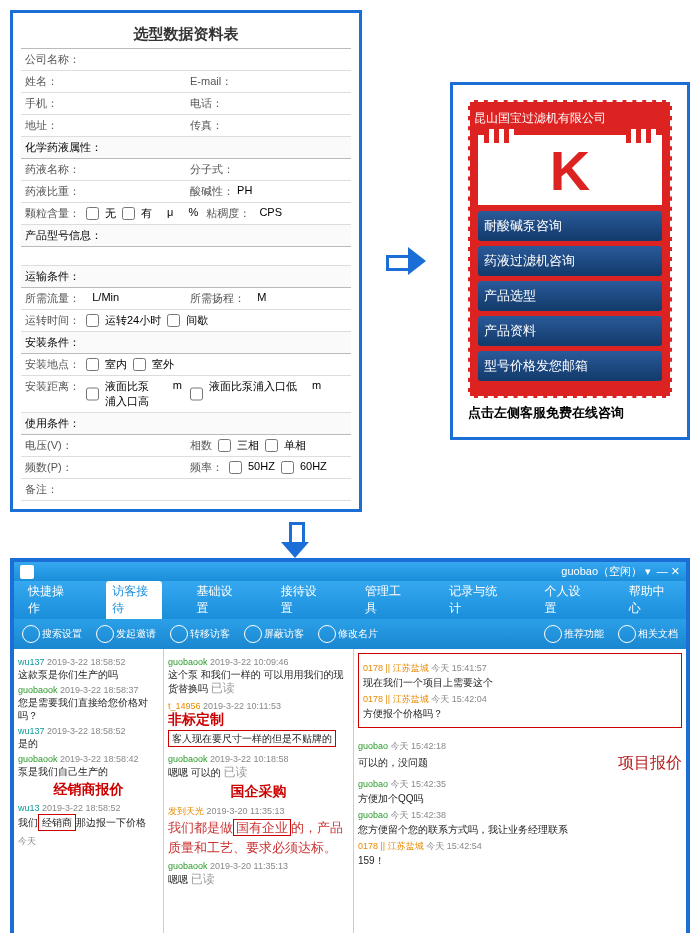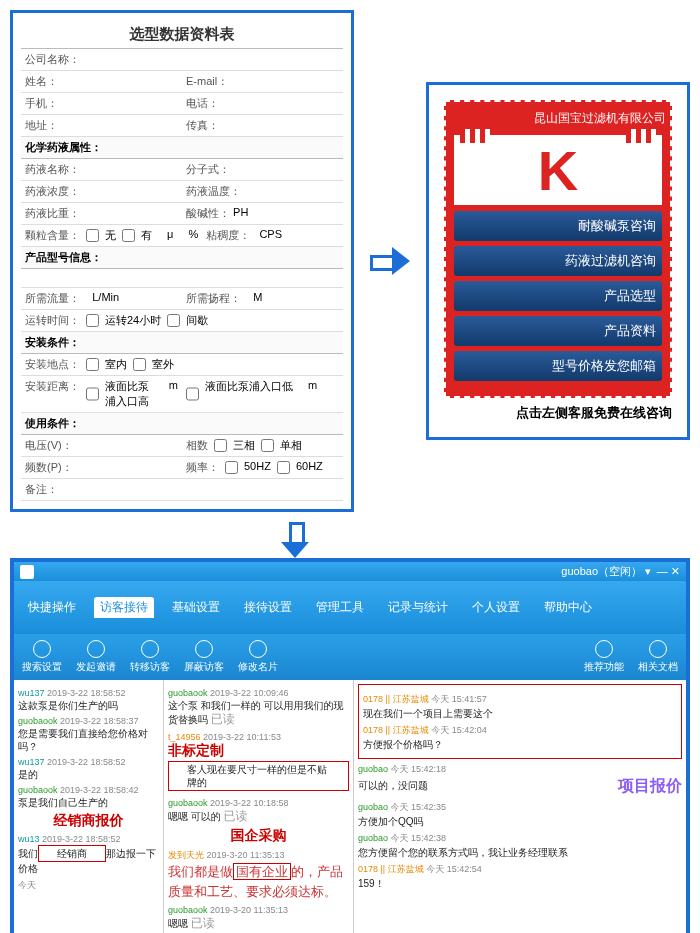--- a/index.html
+++ b/index.html
@@ -1,68 +1,68 @@
 <!DOCTYPE html>
 <html><head>
 <meta charset="utf-8">
 <style>
 *{margin:0;padding:0;box-sizing:border-box;font-family:"Microsoft YaHei",Arial,sans-serif}
 body{width:700px;background:#fff;font-size:11px}
-.row{display:flex;align-items:center;gap:16px;padding:10px}
+.row{display:flex;align-items:center;gap:24px;padding:10px}
 .panel{border:3px solid #1b6ed6;background:#fff}
 
 
 .form-panel{flex:1;padding:8px}
 .form-title{text-align:center;font-size:15px;font-weight:bold;color:#333;padding:4px 0;border-bottom:1px solid #bbb}
 .form-row{display:flex;border-bottom:1px solid #ddd;font-size:11px}
 .form-cell{flex:1;display:flex;padding:3px 4px}
 .form-label{color:#555;white-space:nowrap}
-.section-hdr{font-weight:bold;padding:3px 4px;border-bottom:1px solid #bbb;font-size:11px;background:#fafafa}
+.section-hdr{font-weight:normal;padding:3px 4px;border-bottom:1px solid #bbb;font-size:11px;background:#fafafa}
 
 
 .arrow-h{width:40px;height:40px;position:relative}
 .arrow-h::before{content:"";position:absolute;left:0;top:14px;width:20px;height:10px;border:3px solid #1b6ed6;border-right:none}
 .arrow-h::after{content:"";position:absolute;right:0;top:6px;border-left:18px solid #1b6ed6;border-top:14px solid transparent;border-bottom:14px solid transparent}
 .arrow-v{width:40px;height:36px;margin:0 auto;position:relative}
 .arrow-v::before{content:"";position:absolute;left:14px;top:0;width:10px;height:18px;border:3px solid #1b6ed6;border-bottom:none}
 .arrow-v::after{content:"";position:absolute;left:6px;bottom:0;border-top:16px solid #1b6ed6;border-left:14px solid transparent;border-right:14px solid transparent}
 
 
-.promo{width:264px;padding:15px;text-align:right}
+.promo{width:240px;padding:15px;text-align:left}
 .promo-card{border:2px dashed #fff;background:#d22;padding:6px 4px 10px 4px}
 .promo-company{color:#fff;font-size:12px;padding:2px 0}
 .k-logo{background:#fff;margin:6px 4px;height:70px;display:flex;align-items:center;justify-content:center;font-size:56px;font-weight:900;color:#d22;position:relative}
 .k-logo::before,.k-logo::after{content:"";position:absolute;top:-6px;width:30px;height:14px;background:repeating-linear-gradient(90deg,#d22 0 5px,#fff 5px 10px)}
 .k-logo::before{left:6px}.k-logo::after{right:6px}
 .promo-btn{display:block;margin:5px 4px;background:linear-gradient(#2a5a9a,#123a6a);color:#fff;padding:6px;border-radius:3px;font-size:13px}
 .promo-caption{font-size:13px;font-weight:bold;padding:6px 0 0 0}
 
 
 .chat-wrap{margin:0 10px}
 .chat-panel{border:4px solid #1b6ed6}
 .chat-titlebar{background:linear-gradient(#35a8f0,#1b8edb);color:#fff;display:flex;align-items:center;padding:2px 6px;font-size:11px}
 .chat-titlebar .sp{flex:1}
-.chat-tabs{background:linear-gradient(#35a8f0,#1b8edb);color:#fff;display:flex;gap:12px;padding:16px 8px;font-size:12px}
+.chat-tabs{background:linear-gradient(#35a8f0,#1b8edb);color:#fff;display:flex;gap:29px;padding:0 8px;font-size:12px}
 .chat-tabs span{padding:2px 6px}
 .chat-tabs .active{background:#fff;color:#1b8edb;border-radius:3px 3px 0 0}
 .chat-toolbar{background:linear-gradient(#2aa0e8,#1a86d0);display:flex;gap:14px;padding:6px 8px;color:#fff;font-size:10px}
-.tool{display:flex;flex-direction:column;align-items:center;gap:2px}
+.tool{display:flex;flex-direction:row;align-items:center;gap:2px}
 .tool-ico{width:18px;height:18px;border:1.5px solid #fff;border-radius:50%}
 .toolbar-right{margin-left:auto;display:flex;gap:14px}
 .chat-body{display:flex;background:#fff;height:340px}
 .col{border-right:1px solid #ccc;overflow:hidden;padding:4px;font-size:10px}
 .col:last-child{border-right:none}
 .c1{width:150px}.c2{width:190px}.c3{flex:1}
 .meta{color:#888;font-size:9px;margin-top:4px}
 .u-green{color:#2a9a2a}.u-teal{color:#0a9a9a}.u-orange{color:#e88a00}
 .msg{color:#222;margin:1px 0 3px 0;line-height:1.3}
 .read{color:#999;font-size:12px}
-.red-box{border:1px solid #c00;padding:1px 18px;display:inline-block}
+.red-box{border:1px solid #c00;padding:1px 3px;display:inline-block}
 .red-lbl{color:#c00;font-weight:bold;font-size:14px}
-.red-lbl-lg{color:#8b5cf6;font-weight:bold;font-size:16px}
+.red-lbl-lg{color:#b91c1c;font-weight:normal;font-size:16px}
 .rich{color:#c33;font-size:13px;line-height:1.5}
 .rich .hl{border:1px solid #c00;padding:0 2px}
 </style>
 </head>
 <body>
 
 <div class="row">
   <div class="panel form-panel">
     <div class="form-title">选型数据资料表</div>
     <div class="form-row">
@@ -98,45 +98,38 @@
     <div class="form-row">
       <div class="form-cell">
           <span class="form-label">药液名称：</span>
         </div>
       <div class="form-cell">
           <span class="form-label">分子式：</span>
         </div>
     </div>
     <div class="form-row">
       <div class="form-cell">
-          <span class="form-label">药液浓度：</span>
-        </div>
-      <div class="form-cell">
-          <span class="form-label">药液温度：</span>
-        </div>
-    </div>
-    <div class="form-row">
-      <div class="form-cell">
           <span class="form-label">药液比重：</span>
         </div>
       <div class="form-cell"><span class="form-label">酸碱性：</span>&nbsp;<span>PH</span></div>
     </div>
     <div class="form-row">
       <div class="form-cell" style="gap:6px">
         <span class="form-label">颗粒含量：</span>
         <input type="checkbox" style=""><span>无</span>
         <input type="checkbox" style=""><span>有</span>
         &nbsp;<span>μ</span>&nbsp;<span>%</span>
       </div>
       <div class="form-cell"><span class="form-label">粘稠度：</span>&nbsp;&nbsp;&nbsp;<span>CPS</span></div>
     </div>
     <div class="section-hdr">产品型号信息：</div>
     <div class="form-row">
         <div class="form-cell">&nbsp;</div>
       </div>
+    <div class="section-hdr">运输条件：</div>
     <div class="form-row">
       <div class="form-cell"><span class="form-label">所需流量：</span>&nbsp;&nbsp;&nbsp;&nbsp;<span>L/Min</span></div>
       <div class="form-cell"><span class="form-label">所需扬程：</span>&nbsp;&nbsp;&nbsp;&nbsp;<span>M</span></div>
     </div>
     <div class="form-row">
       <div class="form-cell" style="gap:6px">
         <span class="form-label">运转时间：</span>
         <input type="checkbox" style="">
           <span>运转24小时</span>
         <input type="checkbox" style="">
@@ -289,21 +282,21 @@
       <div class="meta"><span class="u-green">guobaook</span> <span>2019-3-22 10:18:58</span></div>
       <div class="msg"><span>嗯嗯 可以的</span> <span class="read">已读</span></div>
       <div style="text-align:center"><span class="red-lbl">国企采购</span></div>
       <div class="meta"><span class="u-orange">发到天光</span> <span>2019-3-20 11:35:13</span></div>
       <div class="rich"><span>我们都是做</span><span class="hl">国有企业</span><span>的，产品质量和工艺、要求必须达标。</span></div>
       <div class="meta"><span class="u-green">guobaook</span> 2019-3-20 11:35:13</div>
       <div class="msg"><span>嗯嗯</span> <span class="read">已读</span></div>
     </div>
 
     <div class="col c3">
-      <div class="red-box" style="display:block;padding:4px;margin-bottom:4px">
+      <div class="red-box" style="display:block;padding:4px;margin-bottom:12px">
         <div class="meta"><span class="u-orange">0178 || 江苏盐城</span> <span>今天 15:41:57</span></div>
         <div class="msg">现在我们一个项目上需要这个</div>
         <div class="meta"><span class="u-orange">0178 || 江苏盐城</span> <span>今天 15:42:04</span></div>
         <div class="msg">方便报个价格吗？</div>
       </div>
       <div class="meta"><span class="u-green">guobao</span> <span>今天 15:42:18</span></div>
       <div style="display:flex;justify-content:space-between;align-items:center">
         <span class="msg">可以的，没问题</span>
         <span class="red-lbl-lg">项目报价</span>
       </div>

